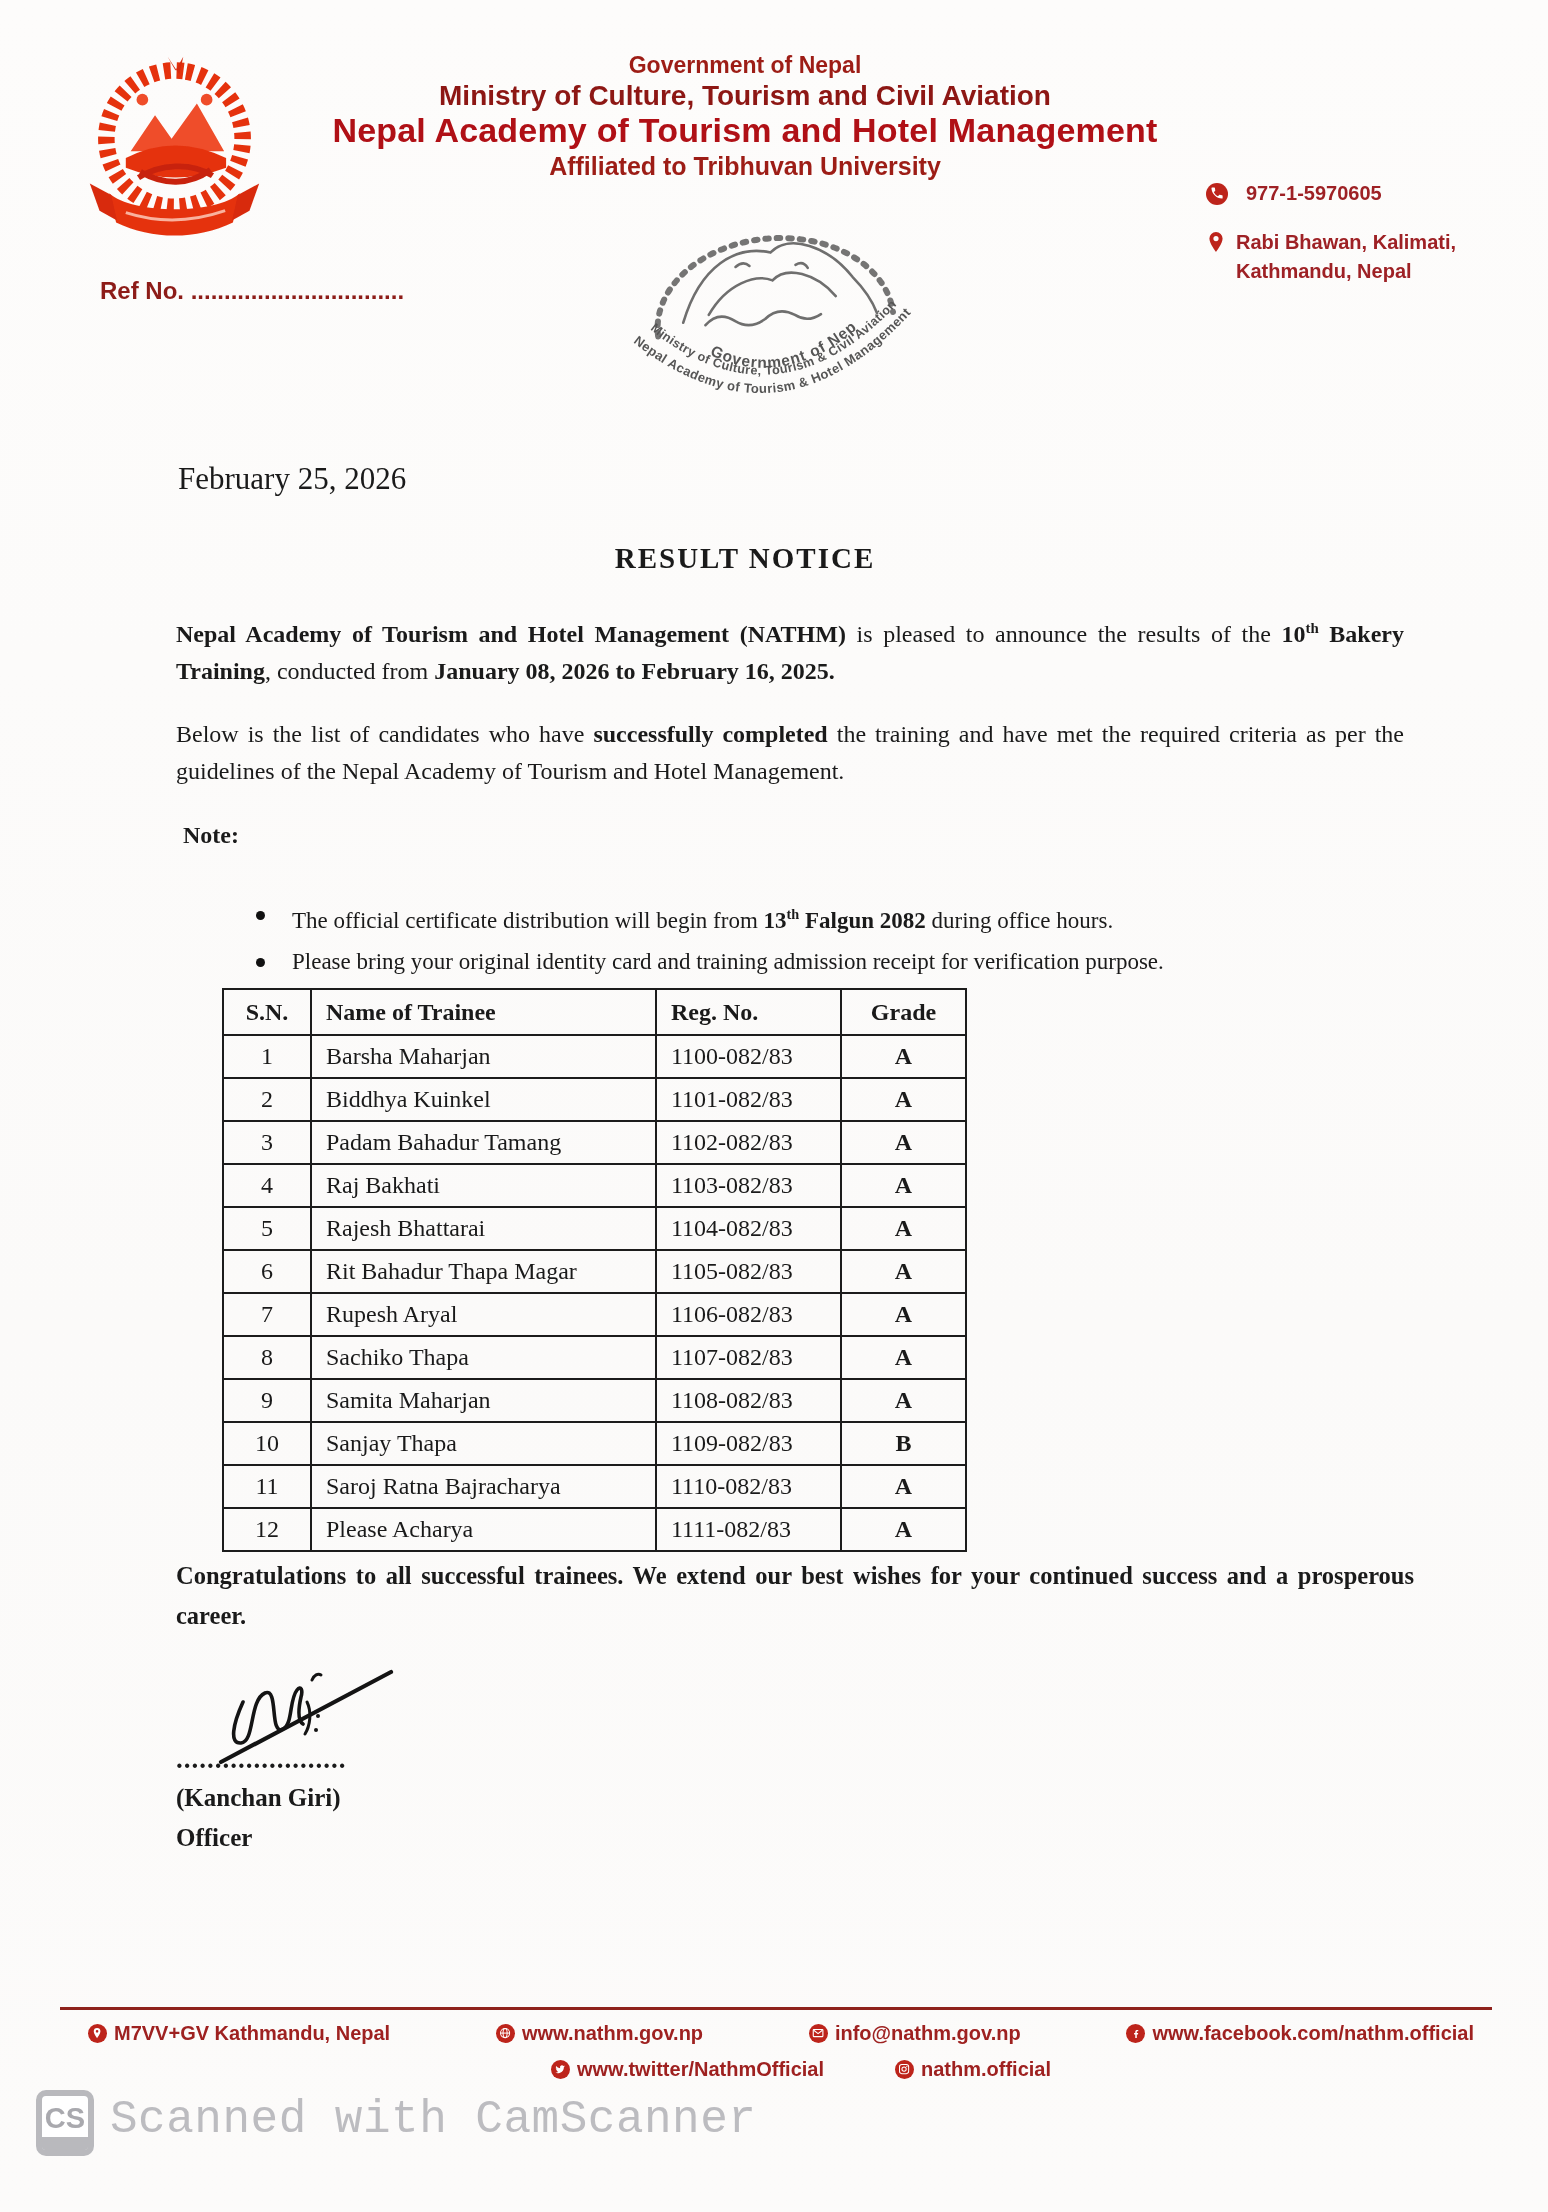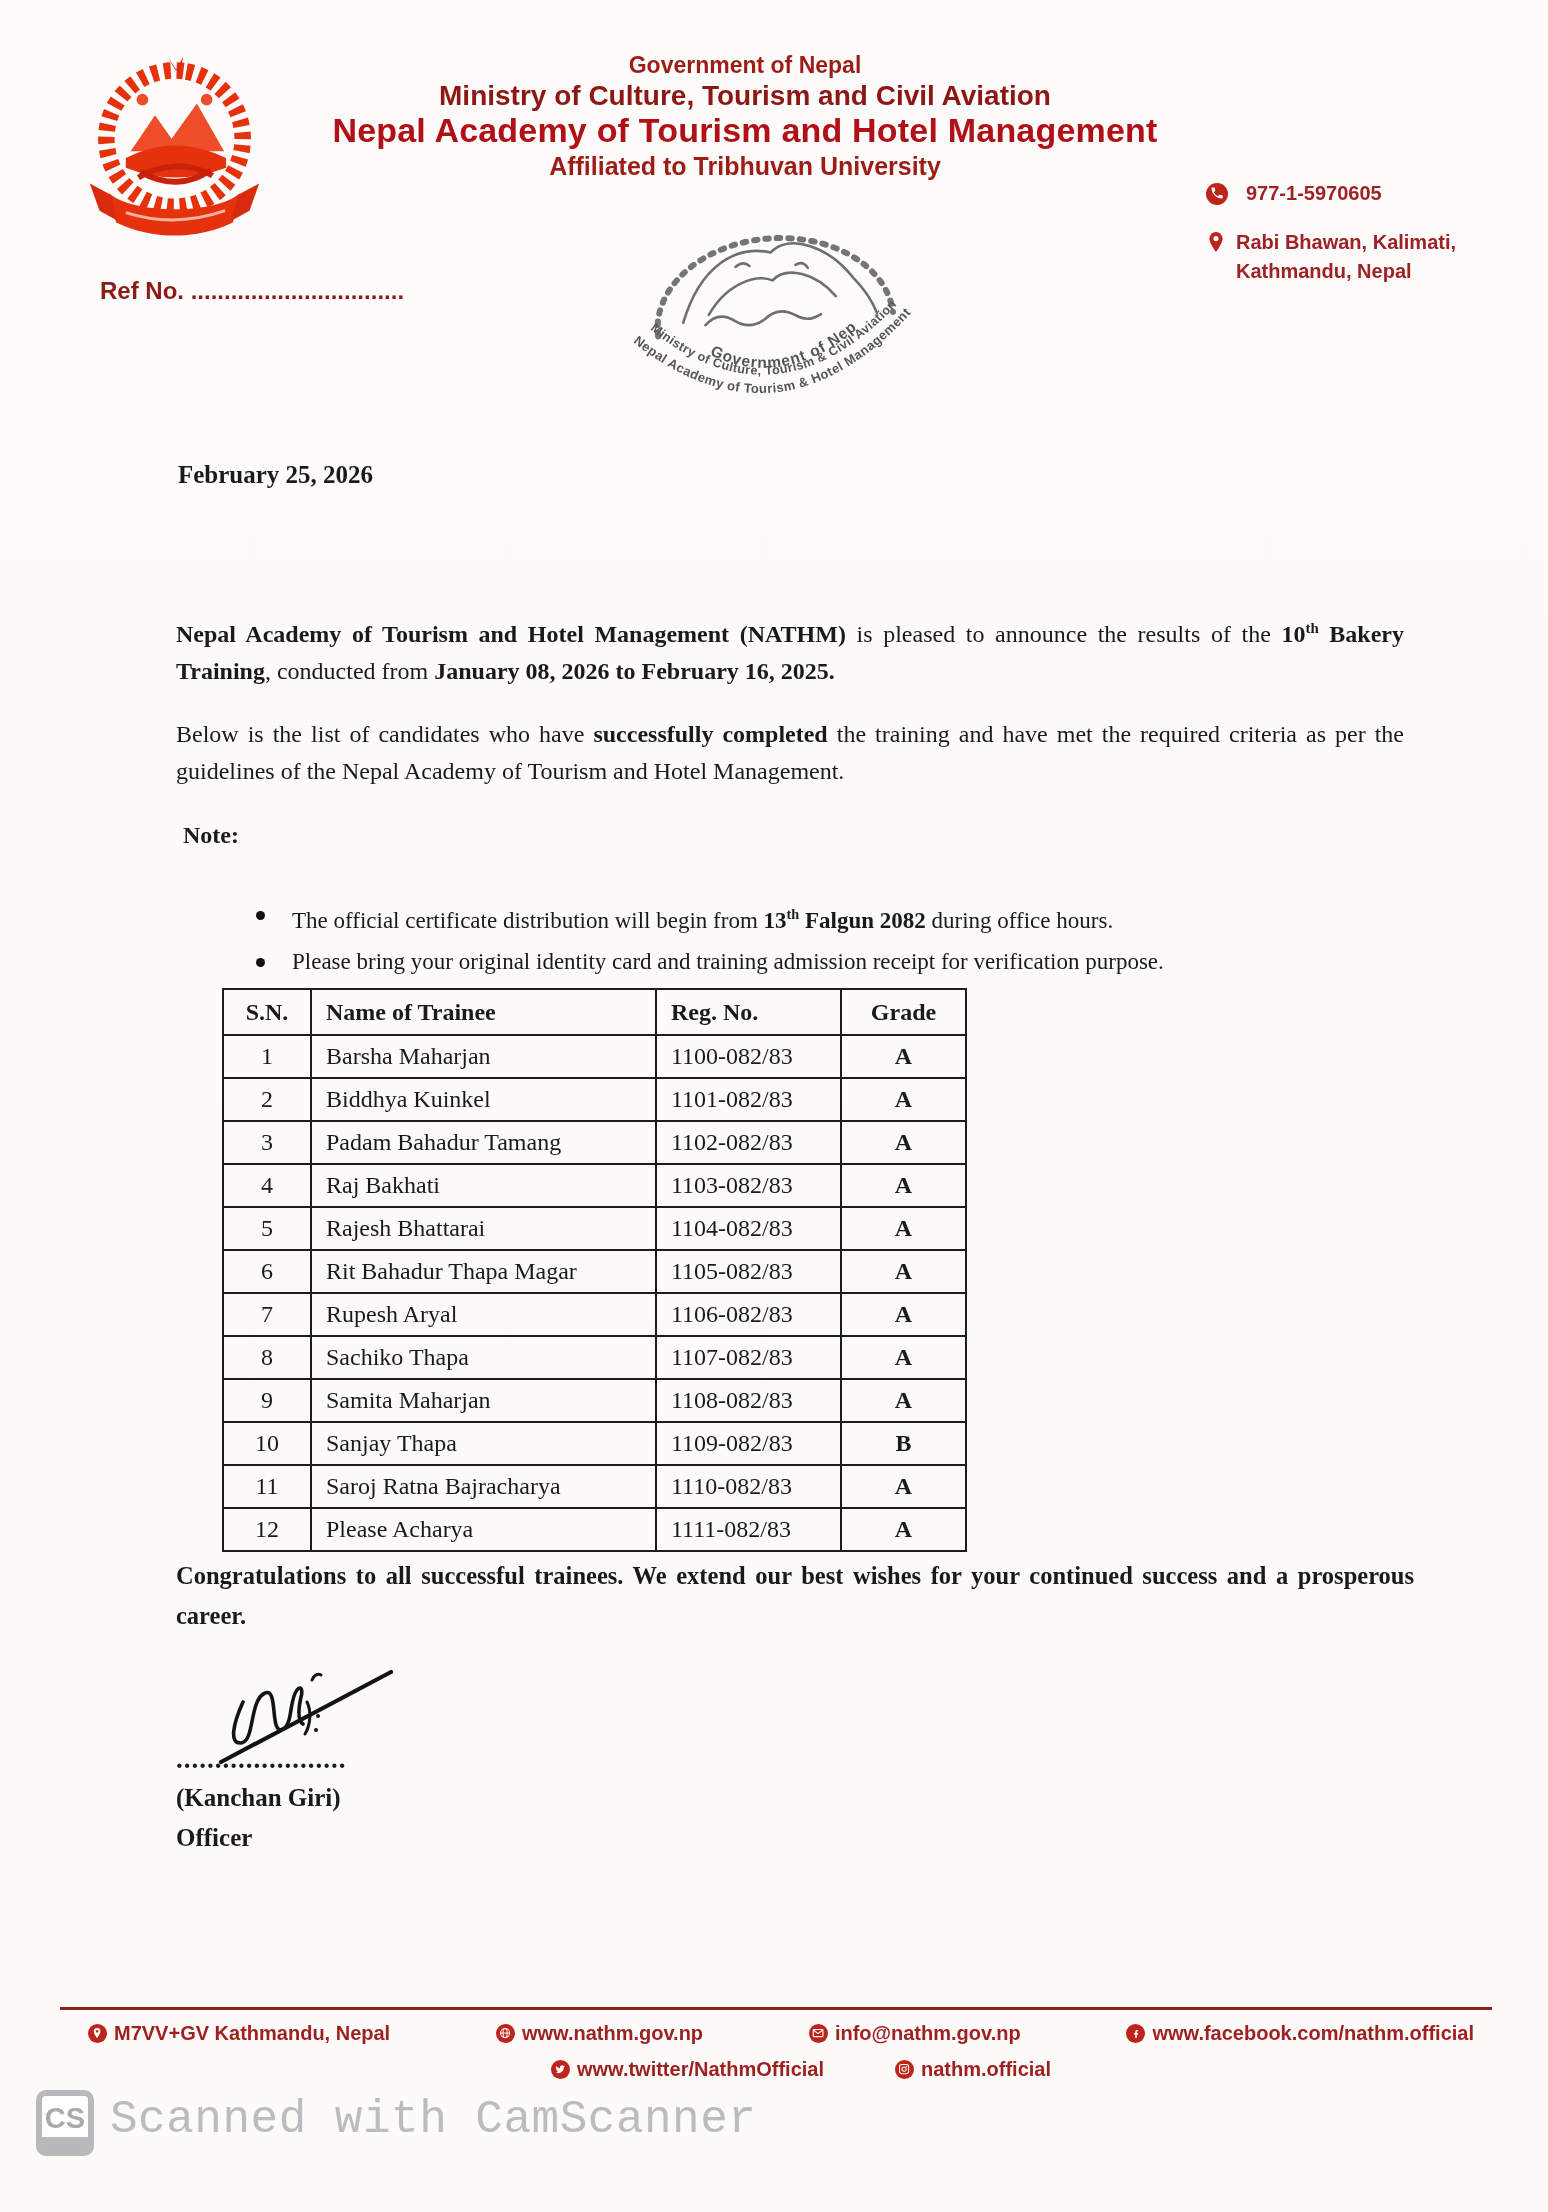--- a/index.html
+++ b/index.html
@@ -26,21 +26,21 @@
   .badge{width:19px;height:19px;border-radius:50%;background:#bd241b;color:#fff;}
   .plain{width:24px;height:24px;color:#bd241b;}
   .plain svg{width:100%;height:100%;}
   .big{width:22px;height:22px;}
 
   
   .stamp{left:610px;top:220px;width:340px;height:220px;transform:rotate(-4deg);opacity:.88;}
   .stamp text{font-family:"Liberation Sans",sans-serif;font-weight:bold;fill:#3f3f3f;}
 
   
-  .l-date{left:178px;top:461px;font-size:25px;font-weight:bold;}
+  .l-date{left:178px;top:461px;font-size:31px;font-weight:normal;}
   .l-title{left:320px;width:850px;top:542px;text-align:center;font-size:29px;font-weight:bold;letter-spacing:2px;}
   .para{left:176px;width:1228px;font-size:24px;line-height:37px;text-align:justify;}
   .p1{top:610px;}
   .p2{top:716px;}
   .bld{font-weight:bold;}
   sup{font-size:.62em;}
   .note{left:183px;top:822px;font-size:24px;font-weight:bold;}
   .blist{left:244px;top:882px;width:1160px;margin:12px;padding:0;list-style:none;font-size:23px;}
   .blist li{position:relative;line-height:41px;padding-left:36px;}
   .blist li::before{content:"";position:absolute;left:0;top:17px;width:9px;height:9px;border-radius:50%;background:#111;}
@@ -139,20 +139,21 @@
       <path d="M96 100 q14 -14 30 -2 q14 10 30 0 q14 -12 30 -2 q12 9 26 1"></path>
       <path d="M130 44 q8 -6 14 0"></path>
       <path d="M190 46 q8 -4 12 4"></path>
     </g>
     <text font-size="15.5" letter-spacing="1"><textPath href="#arcG" startOffset="4%">Government of Nepal</textPath></text>
     <text font-size="12.6" letter-spacing=".4"><textPath href="#arcM" startOffset="1%">Ministry of Culture, Tourism &amp; Civil Aviation</textPath></text>
     <text font-size="13" letter-spacing=".4"><textPath href="#arcN" startOffset="4%">Nepal Academy of Tourism &amp; Hotel Management</textPath></text>
   </svg>
 
   <div class="abs l-date">February 25, 2026</div>
+  <div class="abs l-title">RESULT NOTICE</div>
 
   <div class="abs para p1">
     <span class="bld">Nepal Academy of Tourism and Hotel Management (NATHM)</span><span> is pleased to announce the results of the </span><span class="bld"><span>10</span><sup>th</sup><span> Bakery Training</span></span><span>, conducted from </span><span class="bld">January 08, 2026 to February 16, 2025.</span>
   </div>
 
   <div class="abs para p2">
     <span>Below is the list of candidates who have </span><span class="bld">successfully completed</span><span> the training and have met the required criteria as per the guidelines of the Nepal Academy of Tourism and Hotel Management.</span>
   </div>
 
   <div class="abs note">Note:</div>

